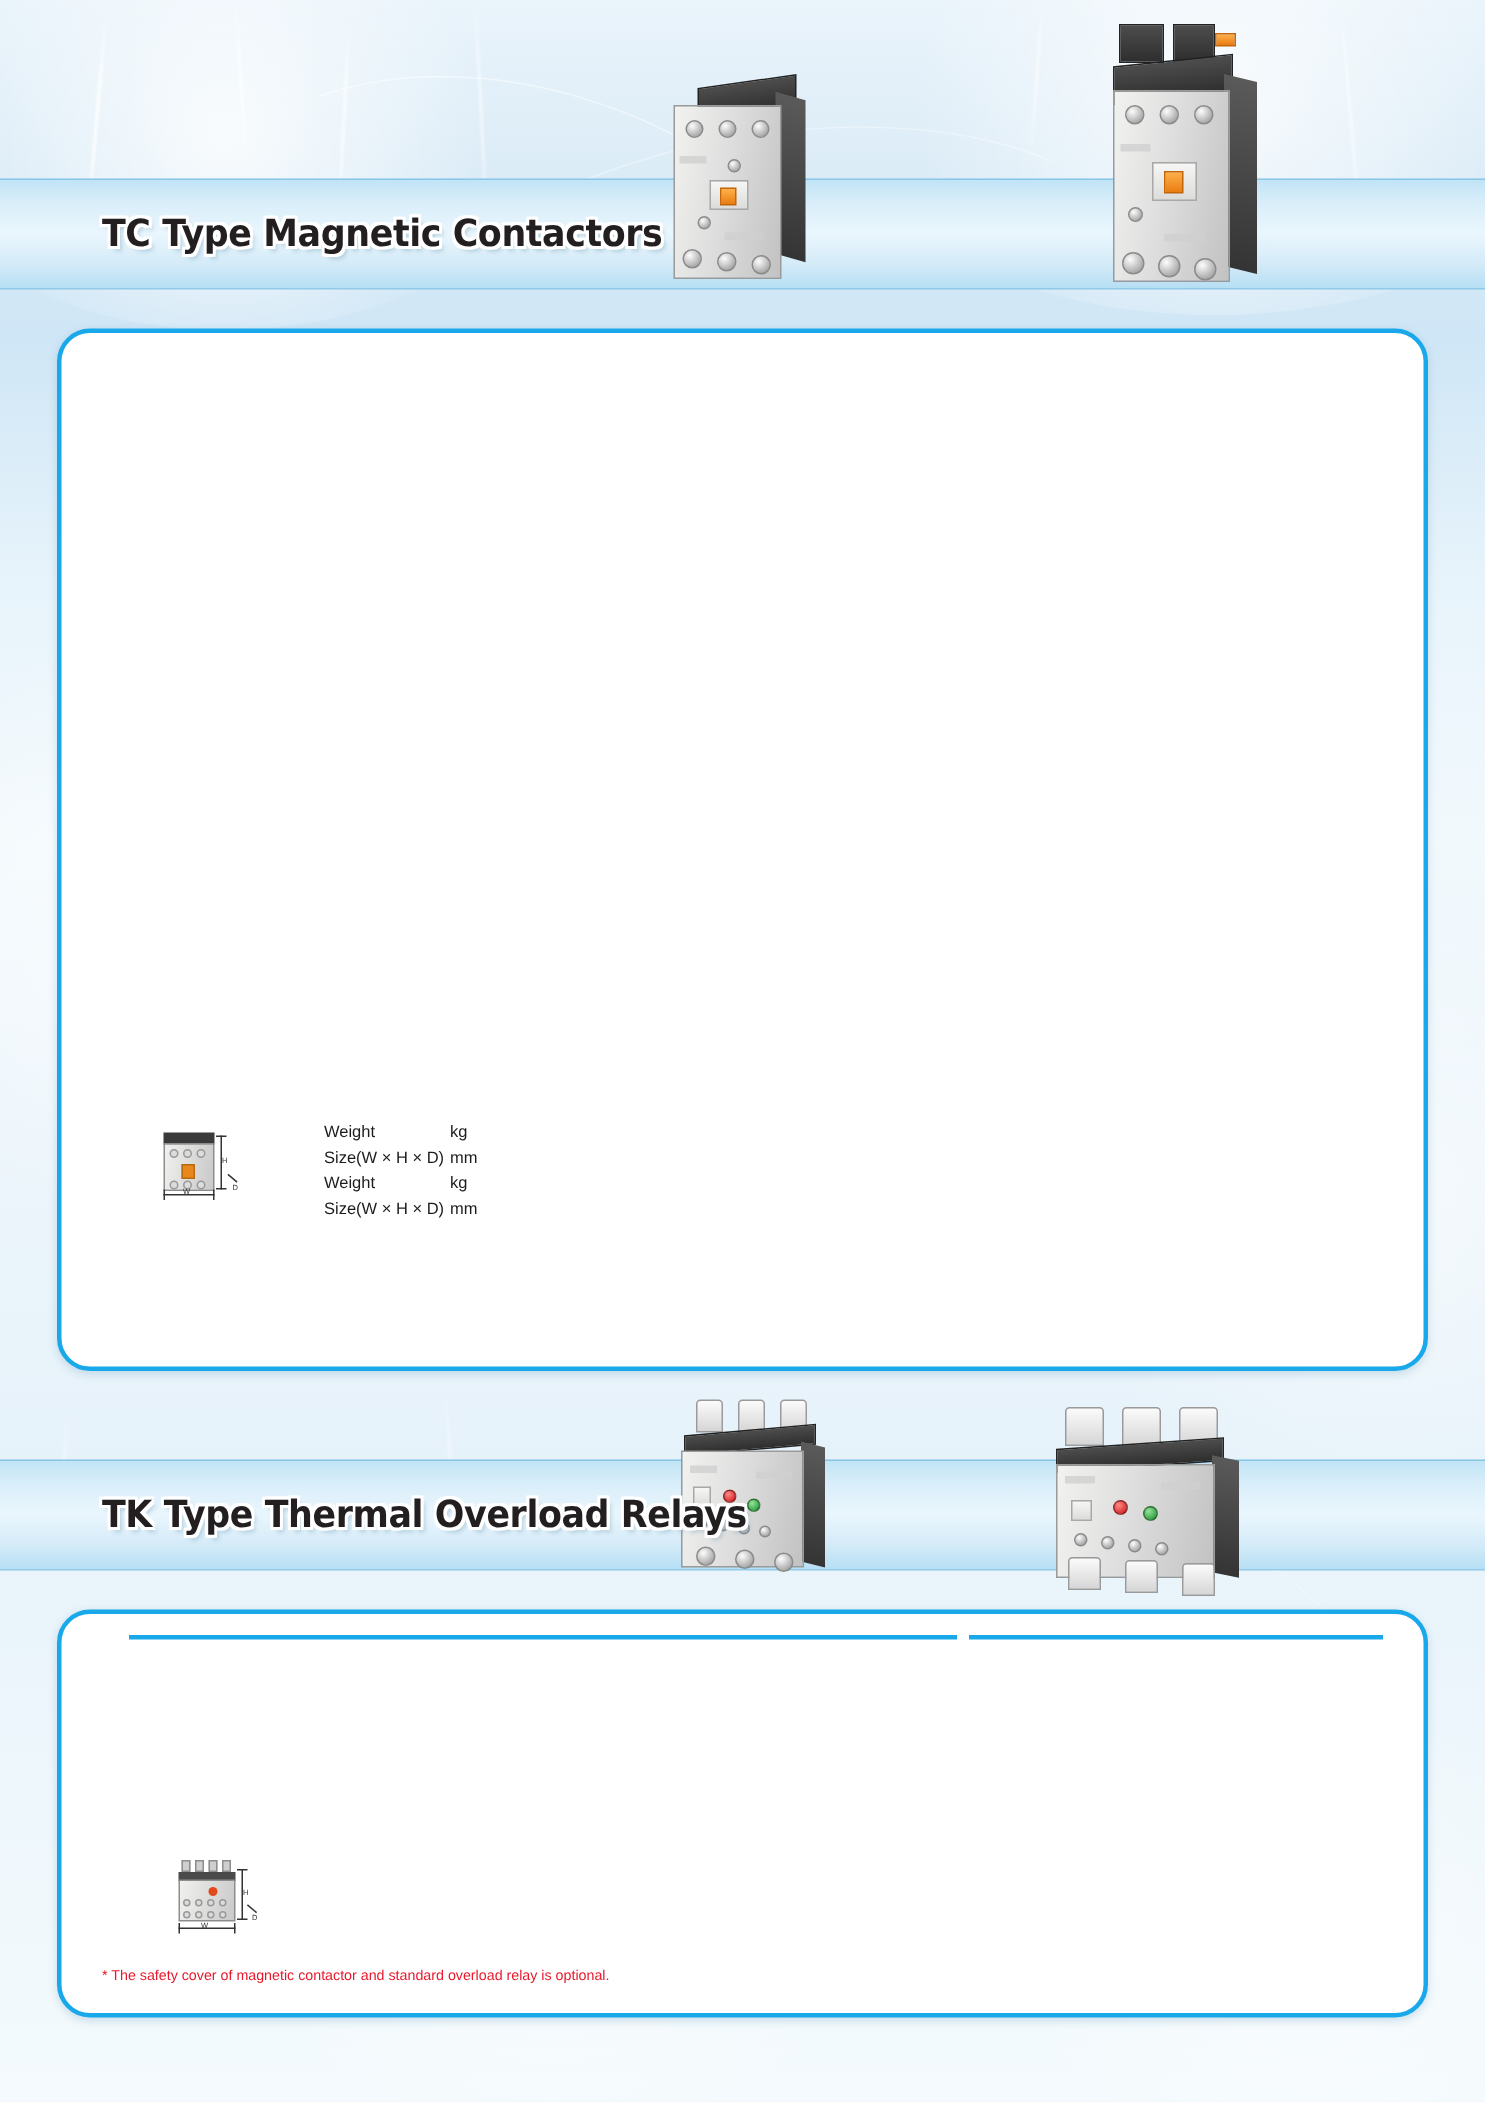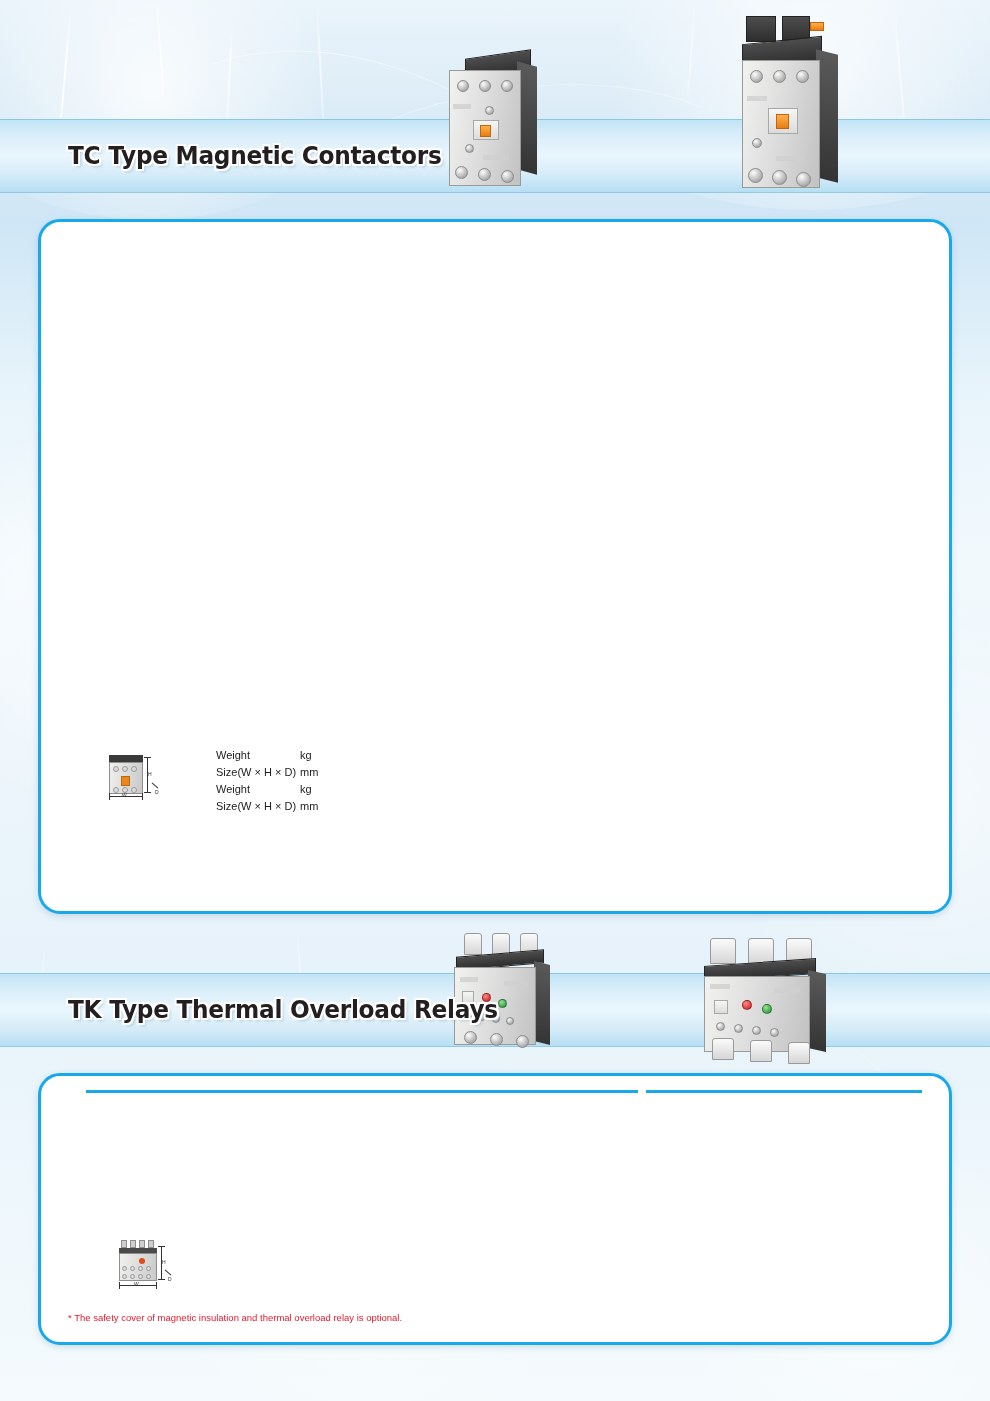--- a/index.html
+++ b/index.html
@@ -880,13 +880,13 @@
       </tr>
   <tr style="height:28px">
         <td class="colA" style="height:28px">2.5</td>
       </tr>
   <tr style="height:38px">
         <td class="colA" style="height:38px;vertical-align:bottom;padding-bottom:3px">147 × 141 × 184</td>
       </tr>
 </tbody>
   </table>
 
-<div class="footnote" style="left:68px;top:1312px;">* The safety cover of magnetic insulation and thermal overload relay is optional.</div>
+<div class="footnote" style="left:68px;top:1312px;">* The safety cover of magnetic contactor and standard overload relay is optional.</div>
 
 </body></html>

